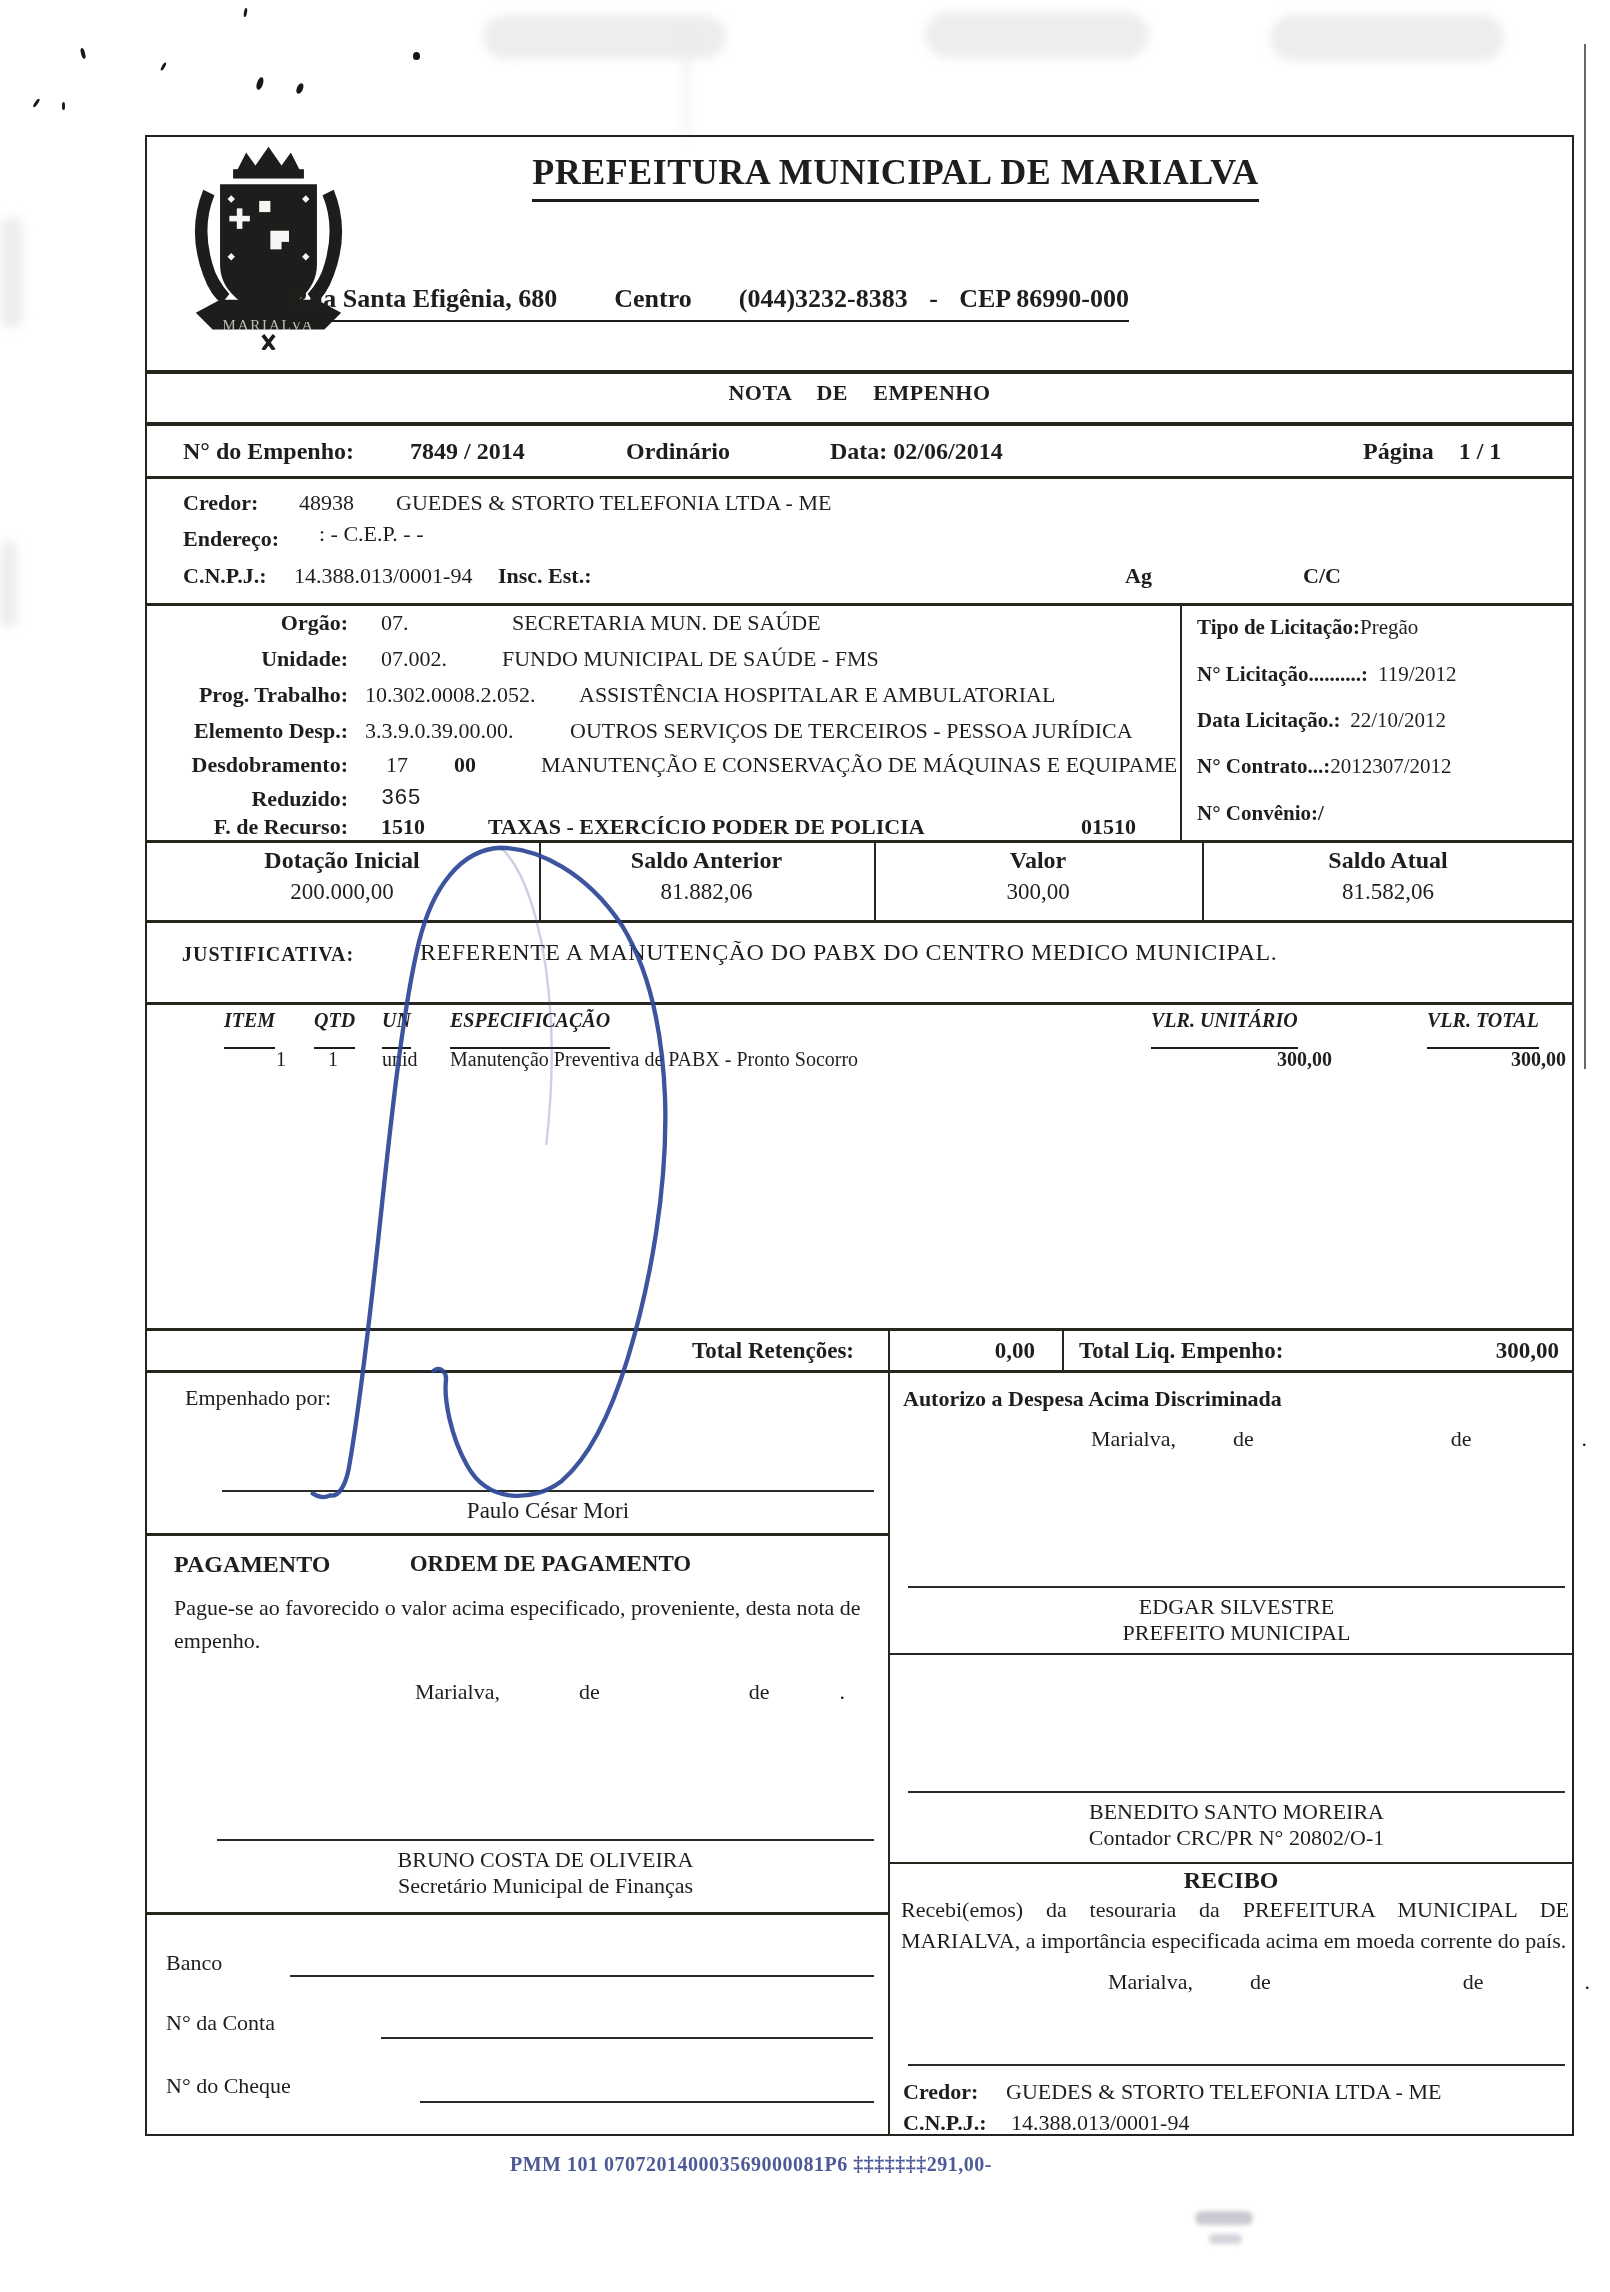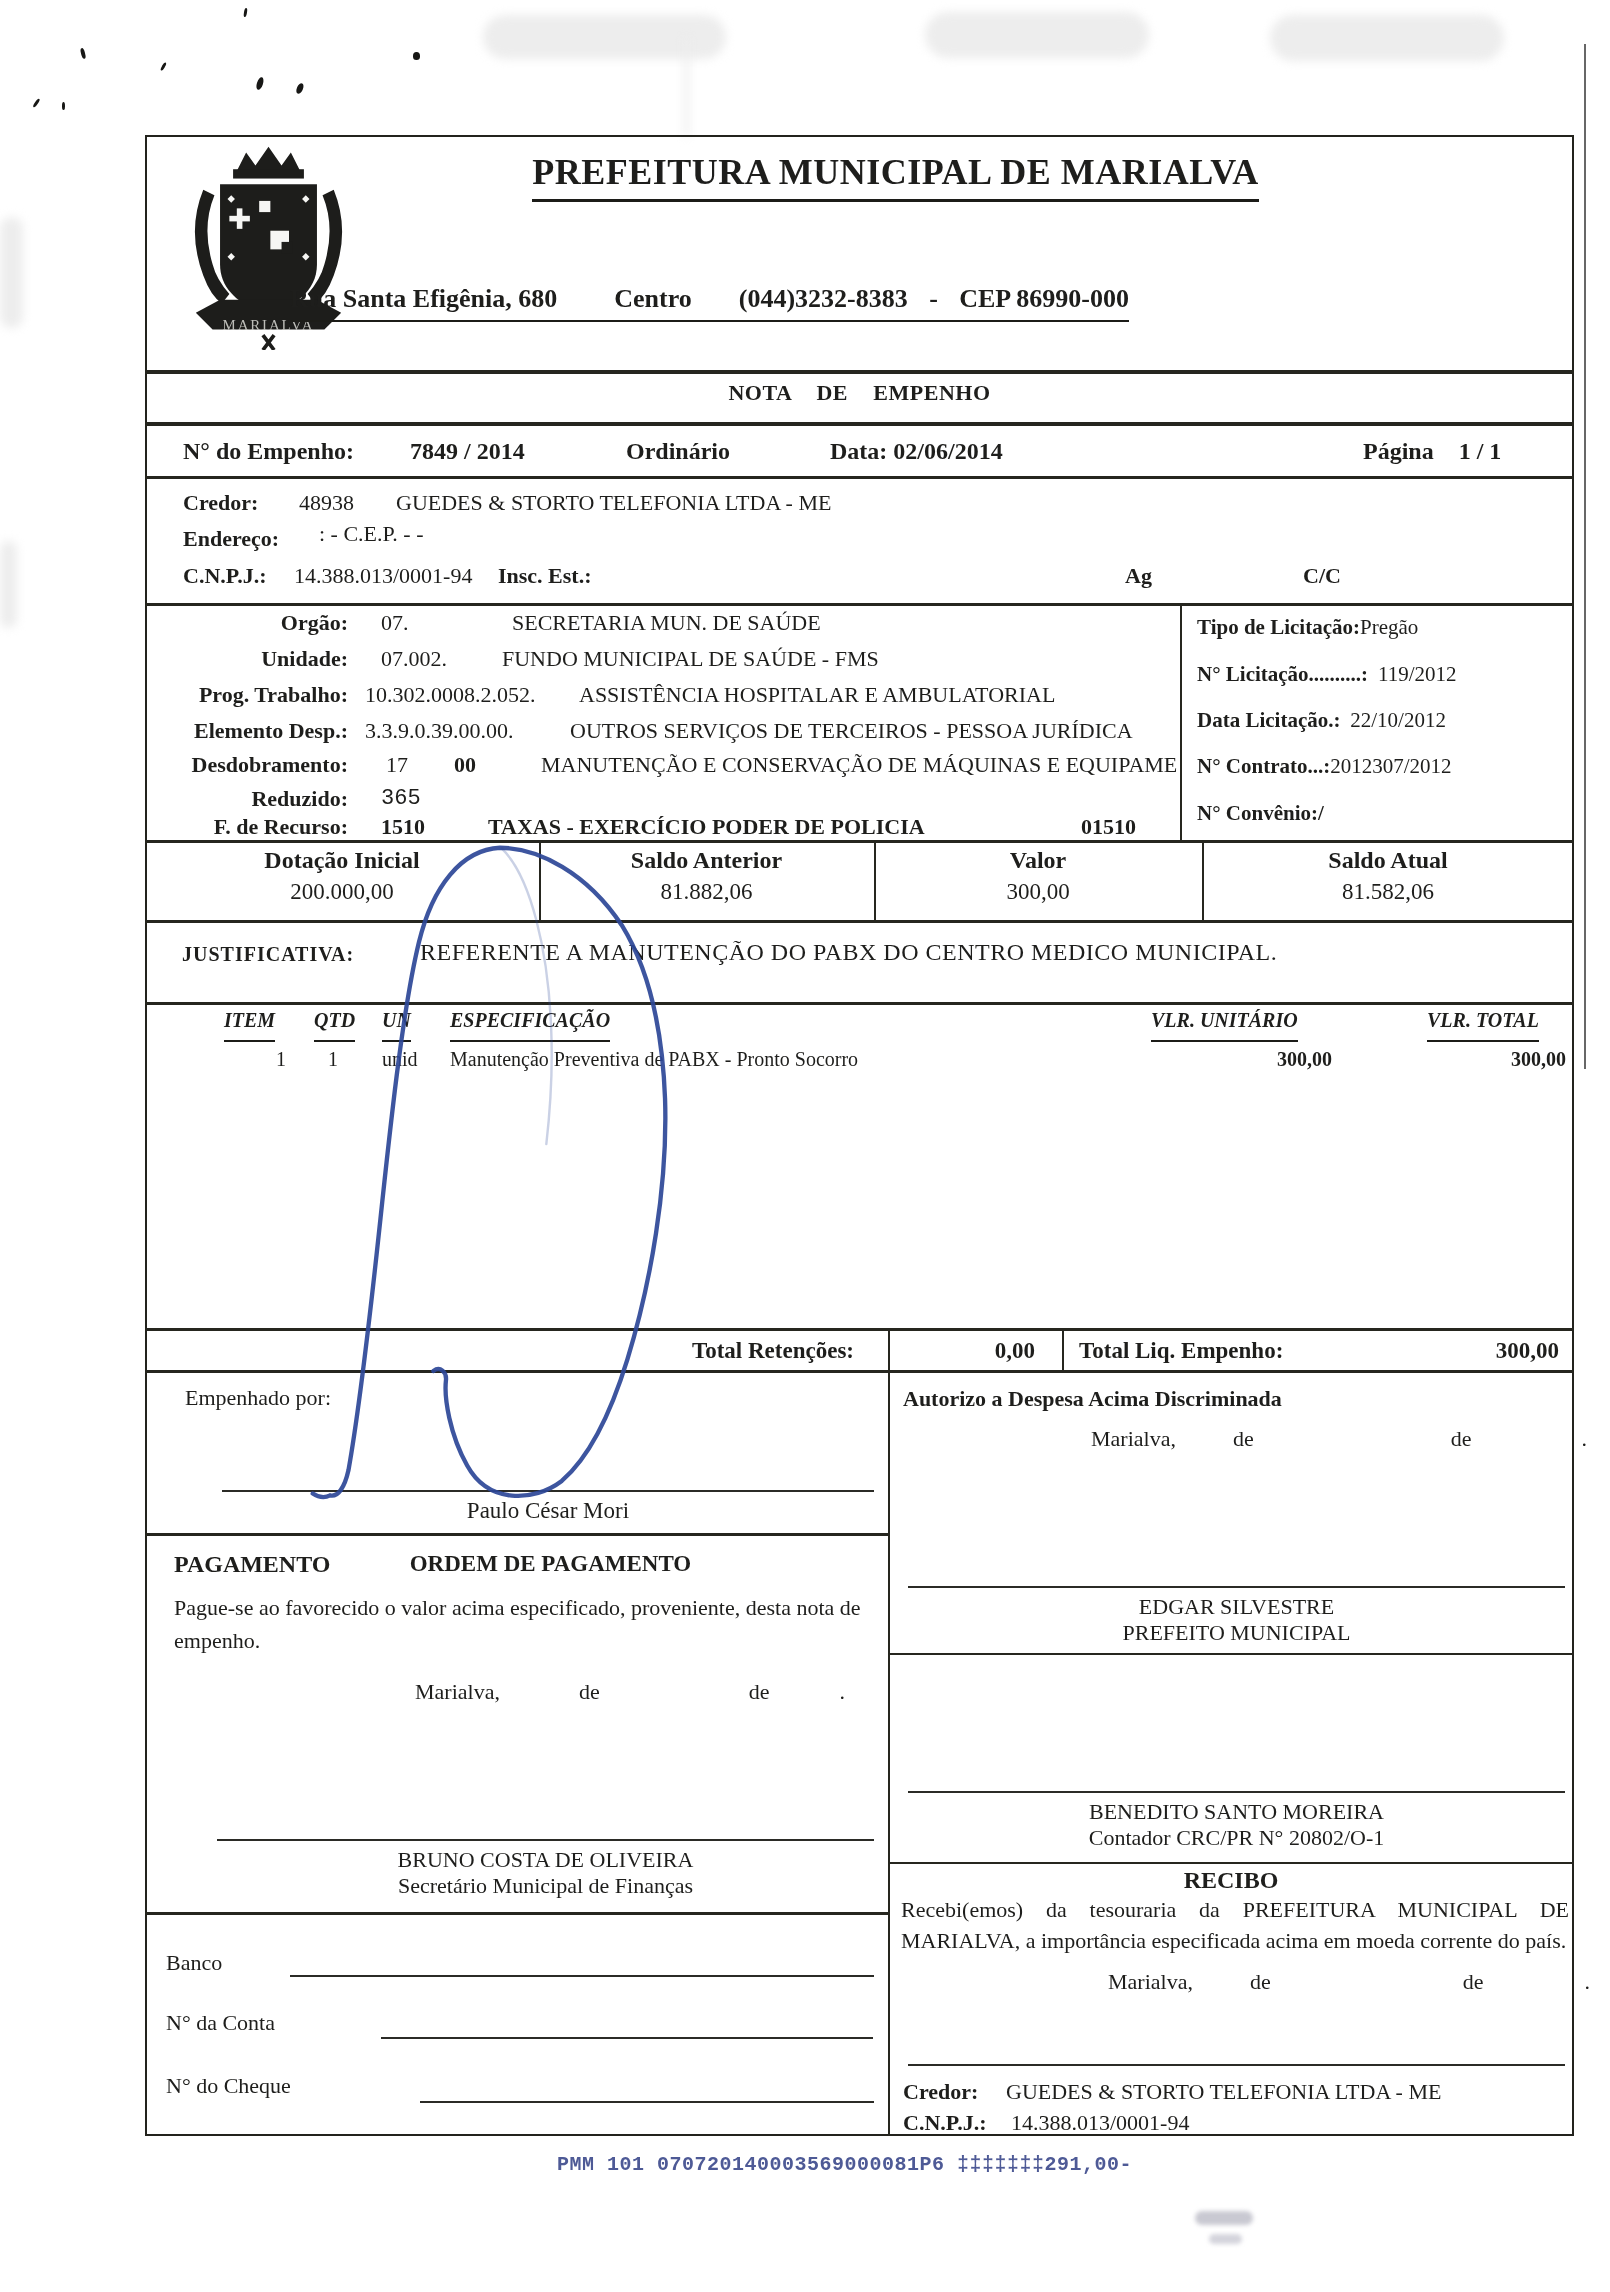--- a/index.html
+++ b/index.html
@@ -11,26 +11,26 @@
   }
   .abs { position:absolute; white-space:nowrap; }
   .wrap { white-space:normal; }
   .b { font-weight:bold; }
   .i { font-style:italic; }
   .ctr { text-align:center; }
   .rt { text-align:right; }
   .hr, .vr { position:absolute; background:#26261f; }
   .sig-line { position:absolute; background:#2b2b26; height:1.9px; }
   .ul { border-bottom:3.9px solid #1c1c18; padding-bottom:5.8px; display:inline-block; }
-  .hul { border-bottom:2.9px solid #1c1c18; padding-bottom:5px; display:inline-block; }
+  .hul { border-bottom:2.9px solid #1c1c18; padding-bottom:12px; display:inline-block; }
   .t21 { font-size:20px; } .t22 { font-size:21px; } .t23 { font-size:22px; }
   .t24 { font-size:23px; } .t25 { font-size:24px; } .t27 { font-size:26px; }
   .blob { position:absolute; background:#ededed; border-radius:23px; filter:blur(4.8px); }
   .speck { position:absolute; background:#171715; border-radius:50%; }
-  .mono { font-family:Liberation Mono, monospace;margin-left:47px; }
+  .mono { font-family:Liberation Serif, serif; }
 </style>
 </head>
 <body>
 
 <div class="page">
 
   <div class="blob" style="left:483px;top:15.4px;width:243px;height:44px;"></div>
   <div class="blob" style="left:925px;top:11.6px;width:224px;height:46px;"></div>
   <div class="blob" style="left:1270px;top:15.4px;width:234px;height:46px;"></div>
   <div class="blob" style="left:0px;top:217px;width:23px;height:111px;"></div>

